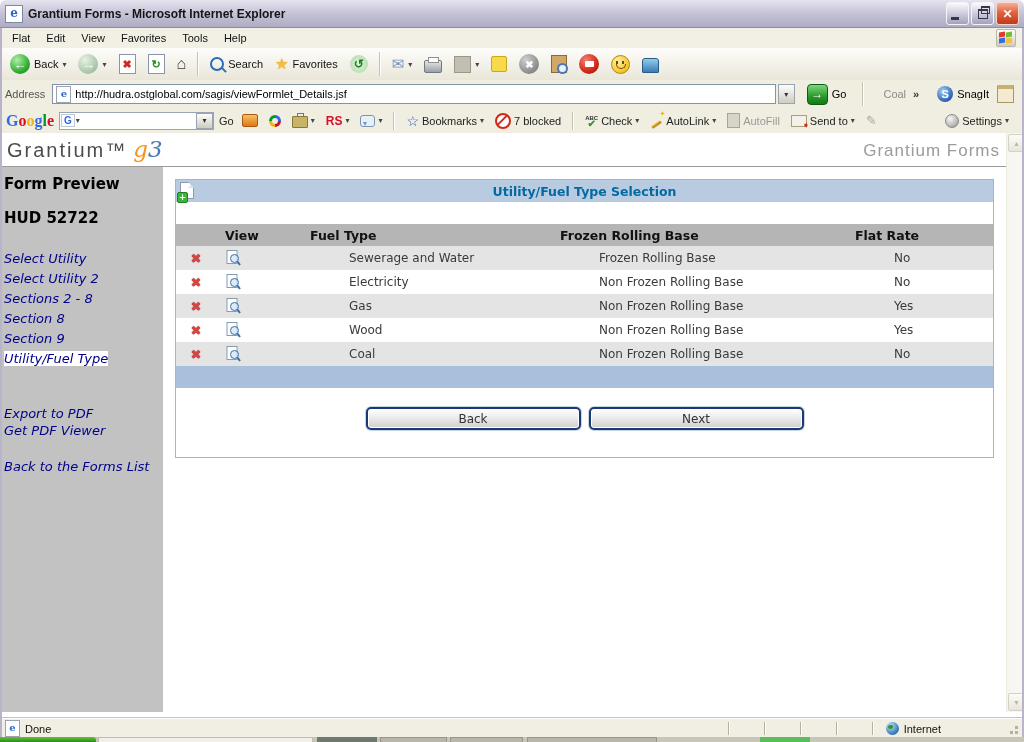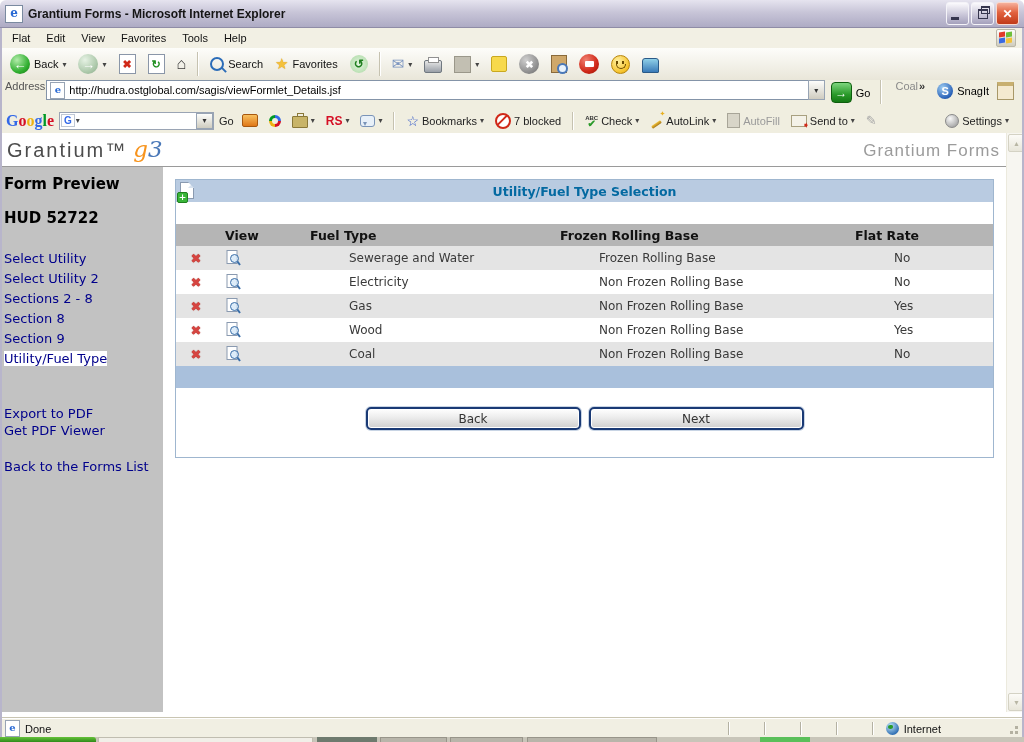--- a/index.html
+++ b/index.html
@@ -71,21 +71,21 @@
   .cir-red i{width:9px;height:6px;background:#fff;border-radius:1px;}
   .smiley{width:17px;height:17px;border-radius:50%;background:radial-gradient(circle at 35% 30%,#fff0a0,#f6c32c 70%,#cf9410);
     border:1px solid #b8860b;position:relative;flex:none;}
   .smiley::before{content:"";position:absolute;left:4px;top:5px;width:2px;height:3px;background:#6a4a00;box-shadow:6px 0 0 #6a4a00;}
   .smiley::after{content:"";position:absolute;left:4px;top:8px;width:8px;height:4px;border:1.5px solid #6a4a00;
     border-top:none;border-radius:0 0 8px 8px;}
   .snag-t{width:15px;height:13px;background:linear-gradient(#8fd0e8,#3a7ab8);border:1px solid #2a5a88;border-radius:3px 3px 1px 1px;flex:none;margin-top:3px;}
 
   
   .addressbar{position:absolute;left:0;top:80px;right:0;height:28px;background:#f0eee0;
-    border-bottom:1px solid #c9c5b2;display:flex;align-items:flex-start;padding:0 5px;font-size:11px;gap:1px;}
+    border-bottom:1px solid #c9c5b2;display:flex;align-items:center;padding:0 5px;font-size:11px;gap:7px;}
   .addr-label{color:#555;}
   .url-box{flex:1;height:20px;background:#fff;border:1px solid #8494a8;box-sizing:border-box;
     display:flex;align-items:center;gap:4px;padding:0 3px;}
   .ie-mini{width:13px;height:15px;background:#fff;border:1px solid #98a4b4;font:bold 10px "DejaVu Serif",serif;
     color:#2a6ad4;text-align:center;line-height:13px;flex:none;}
   .url-text{color:#000;white-space:nowrap;overflow:hidden;}
   .combo-btn{width:17px;height:20px;margin-left:-5px;border:1px solid #98a4b4;box-sizing:border-box;
     background:linear-gradient(#fdfdfb,#cfccc0);display:flex;align-items:center;justify-content:center;font-size:8px;color:#333;}
   .go-ic{width:19px;height:19px;border-radius:4px;background:linear-gradient(#7ed67e,#2a9a2a 60%,#157a15);
     border:1px solid #0e5e0e;color:#fff;font-weight:bold;display:flex;align-items:center;justify-content:center;font-size:12px;flex:none;}
@@ -138,21 +138,21 @@
   .brand{position:absolute;left:7px;top:3px;font-size:20px;color:#4d4d4d;letter-spacing:2px;}
   .g3{font-family:"DejaVu Serif",serif;font-style:italic;font-size:23px;letter-spacing:0;margin-left:6px;}
   .g3 .g{color:#f7941e;} .g3 .n3{color:#4a78b8;}
   .app-name{position:absolute;right:24px;bottom:5px;font-size:17px;color:#9b9b9b;letter-spacing:1px;}
   .content-body{position:absolute;left:0;top:34px;right:17px;bottom:6px;display:flex;}
   .sidebar{width:163px;background:#c2c2c2;box-sizing:border-box;padding:8px 2px 0 4px;flex:none;
     font-family:"DejaVu Sans",sans-serif;}
   .sb-h{font-size:15px;font-weight:bold;color:#000;margin:0 0 0 0;}
   .sb-h2{margin-top:16px;}
   .sb-nav{margin-top:22px;}
-  .sb-link{display:block;font-size:13px;color:#00008b;line-height:20px;text-decoration:none;cursor:pointer;}
+  .sb-link{display:block;font-size:13px;color:#00008b;line-height:20px;text-decoration:none;cursor:pointer;font-style:italic;}
   .sb-link .hl{background:#fff;}
   .sb-pdf{margin-top:36px;}
   .sb-pdf .sb-link{line-height:17px;}
   .sb-back{margin-top:18px;}
   .main{flex:1;position:relative;background:#fff;}
 
   
   .panel{position:absolute;left:12px;top:12px;width:817px;height:277px;border:1px solid #9fb6cf;box-sizing:content-box;
     font-family:"DejaVu Sans",sans-serif;}
   .panel-header{position:relative;height:22px;background:#b9cbe1;display:flex;align-items:center;justify-content:center;}

